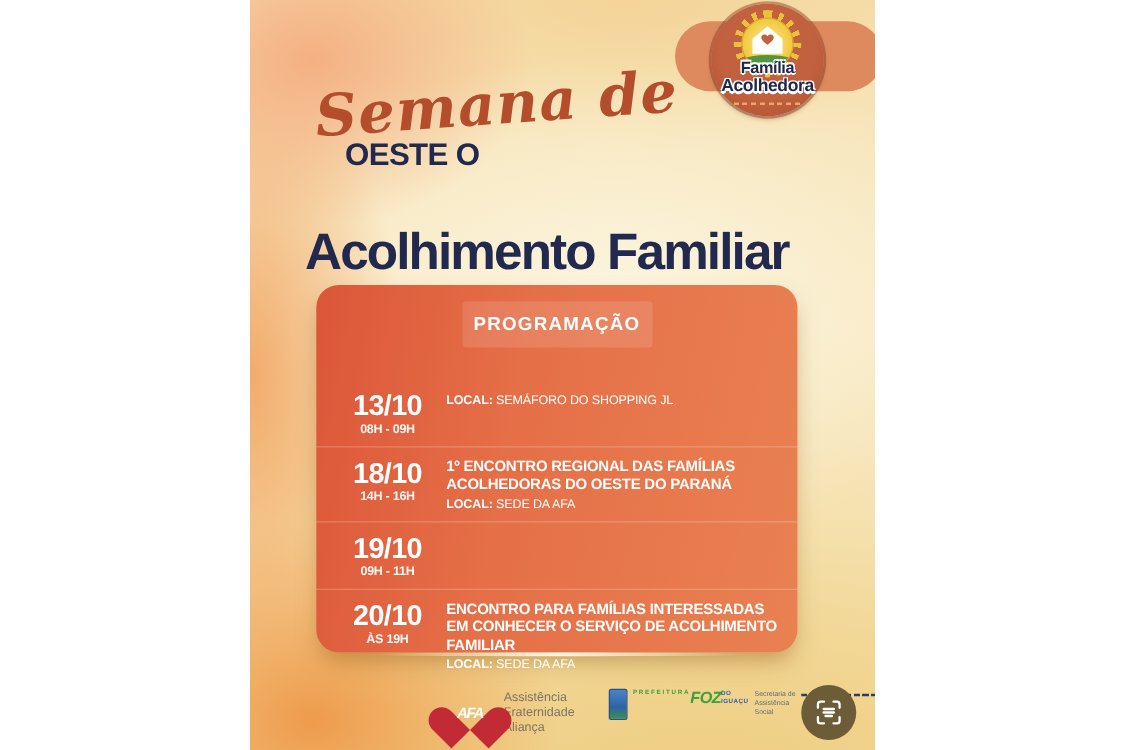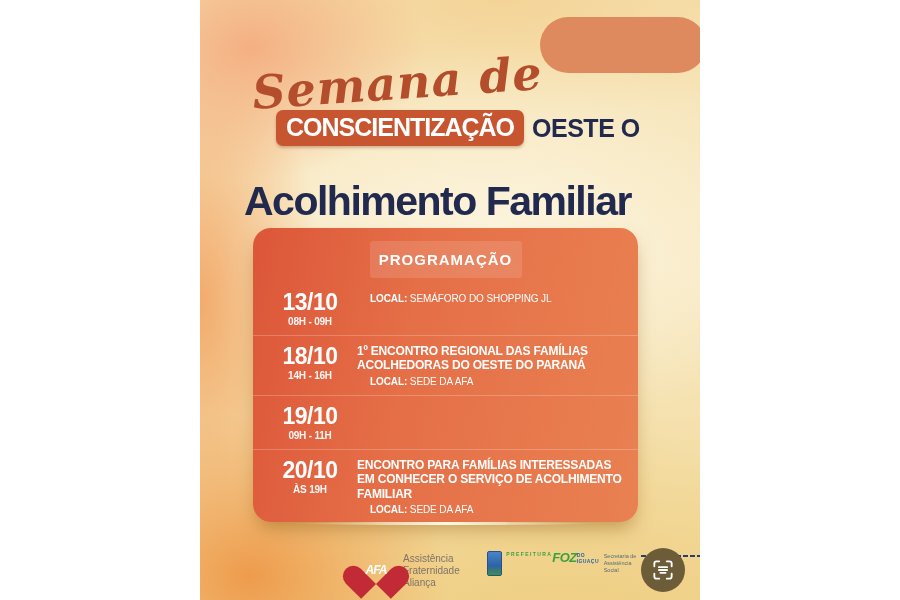--- a/index.html
+++ b/index.html
@@ -45,32 +45,32 @@
     letter-spacing:-1px;padding:3px 10px 4px;border-radius:7px;box-shadow:0 2px 3px rgba(120,50,20,.3);}
   .title-sobre{color:#22294e;font-weight:bold;font-size:25px;letter-spacing:-.5px;}
   .title-main{position:absolute;left:44px;top:142px;width:470px;color:#22294e;font-weight:bold;
     font-size:41px;letter-spacing:-1.5px;white-space:nowrap;z-index:3;margin-top:36px;}
   
   .card{position:absolute;left:53px;top:228px;width:385px;height:294px;border-radius:18px;
     background:linear-gradient(100deg,#dc5639 0%,#e56f47 40%,#e98152 100%);
     box-shadow:0 10px 18px -4px rgba(150,95,25,.5);z-index:2;}
   .card::after{content:"";position:absolute;left:10%;right:10%;bottom:-3px;height:3px;border-radius:50%;
     background:linear-gradient(90deg,rgba(255,250,220,0),rgba(255,252,235,.95),rgba(255,250,220,0));}
-  .prog-badge{margin:13px auto 4px;width:152px;text-align:center;padding:10px 0;
+  .prog-badge{margin:13px auto 26px;width:152px;text-align:center;padding:10px 0;
     background:rgba(255,255,255,.13);border-radius:3px;color:#ffffff;font-weight:bold;
     font-size:15px;letter-spacing:1px;}
   .event-row{display:flex;gap:16px;padding:8px 14px 8px 26px;}
   .event-row + .event-row{border-top:1px solid rgba(255,255,255,.22);}
   .event-date-block{width:62px;flex:none;text-align:center;color:#fff;padding-top:1px;}
   .event-date{font-size:23px;font-weight:bold;line-height:1;letter-spacing:-.5px;}
   .event-time{font-size:10px;font-weight:bold;opacity:.95;margin-top:2px;letter-spacing:-.2px;}
   .event-body{flex:1;color:#fff;}
   .event-title{font-size:12px;font-weight:bold;line-height:1.2;letter-spacing:-.2px;}
   .event-local{font-size:10px;margin-top:3px;letter-spacing:-.1px;}
-  .event-local .local-label{font-weight:bold;margin-left:13px;}
+  .event-local .local-label{font-weight:bold;}
   
   .afa{position:absolute;left:156px;top:552px;display:flex;align-items:center;gap:7px;z-index:2;}
   .heart{position:relative;width:40px;height:38px;}
   .heart::before,.heart::after{content:"";position:absolute;top:0;width:21px;height:32px;
     border-radius:21px 21px 0 0;background:#c22b35;}
   .heart::before{left:20px;transform:rotate(45deg);transform-origin:0 100%;}
   .heart::after{left:-1px;transform:rotate(-45deg);transform-origin:100% 100%;}
   .heart span{position:absolute;left:0;right:0;top:11px;text-align:center;color:#ffffff;
     font-weight:bold;font-style:italic;font-size:12px;letter-spacing:-1px;z-index:1;}
   .afa-name{color:#7c7467;font-size:10px;line-height:1.18;}
@@ -88,24 +88,40 @@
   .scan{position:absolute;left:441px;top:548px;width:44px;height:44px;border-radius:50%;
     background:#6d5c38;display:flex;align-items:center;justify-content:center;z-index:2;}
 </style>
 </head>
 <body>
 
 <div class="canvas">
   <div class="poster">
 
     <div class="brand-tab"></div>
+    <div class="brand-badge">
+      <div class="sun">
+        <div class="rays"></div>
+        <div class="core">
+          <svg class="house-svg" width="26" height="24" viewBox="0 0 26 24">
+            <path d="M13 1 L25 11 V23 H1 V11 Z" fill="#ffffff"></path>
+            <path d="M13 9 c-1.6-2.4 -5-1.4 -5 1 c0 2 3 4.4 5 5.8 c2-1.4 5-3.8 5-5.8 c0-2.4 -3.4-3.4 -5-1 Z" fill="#c2613f"></path>
+          </svg>
+          <div class="hills"></div>
+        </div>
+      </div>
+      <div class="brand-text">
+        <div class="brand-line1">Família</div>
+        <div class="brand-line2">Acolhedora</div>
+      </div>
+      <div class="brand-dots"></div>
+    </div>
 
     <div class="title-script">Semana de</div>
     <div class="title-row">
-      <span class="title-highlight">CONSCIENTIZAÇÃO</span>
       <span class="title-sobre">OESTE O</span>
     </div>
     <div class="title-main">Acolhimento Familiar</div>
 
     <div class="card">
       <div class="prog-badge">PROGRAMAÇÃO</div>
 
       <div class="event-row">
         <div class="event-date-block">
           <div class="event-date">13/10</div>

